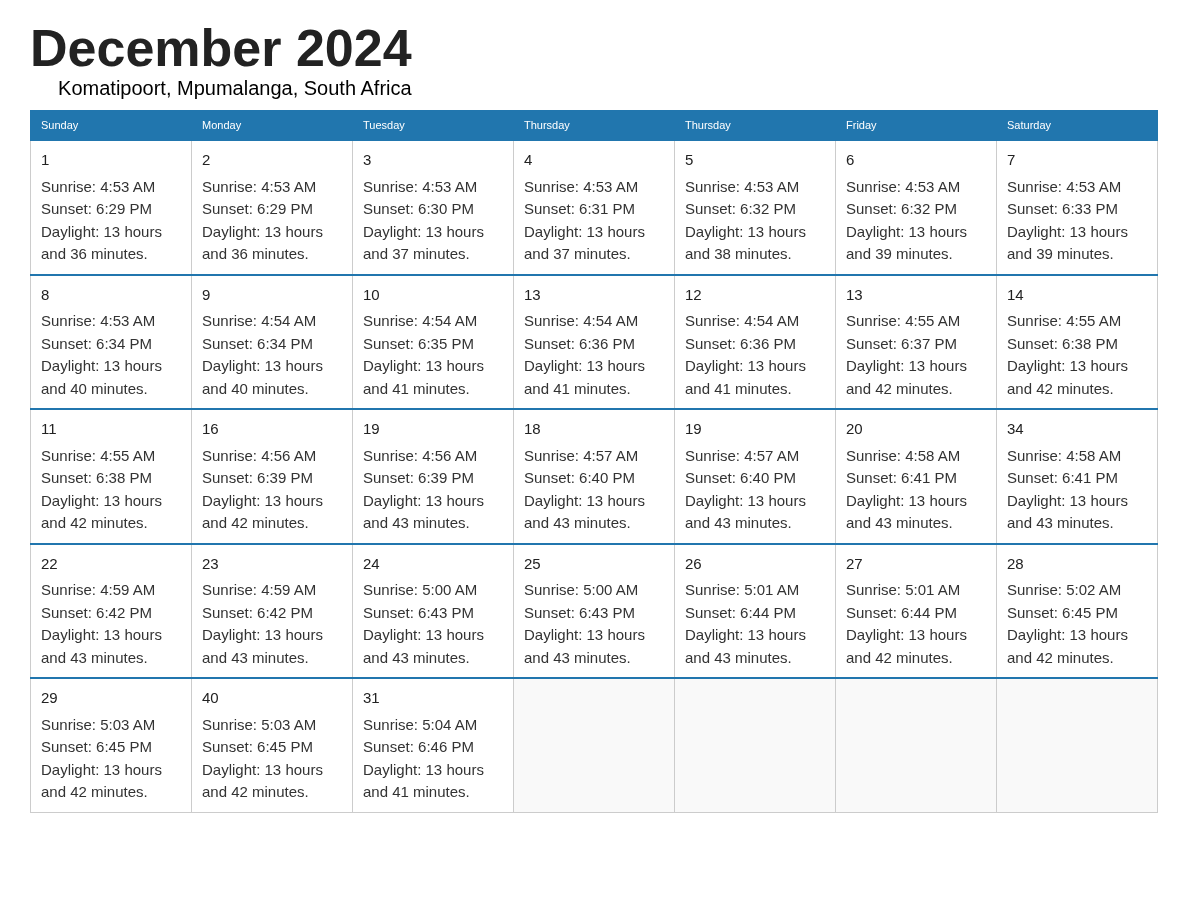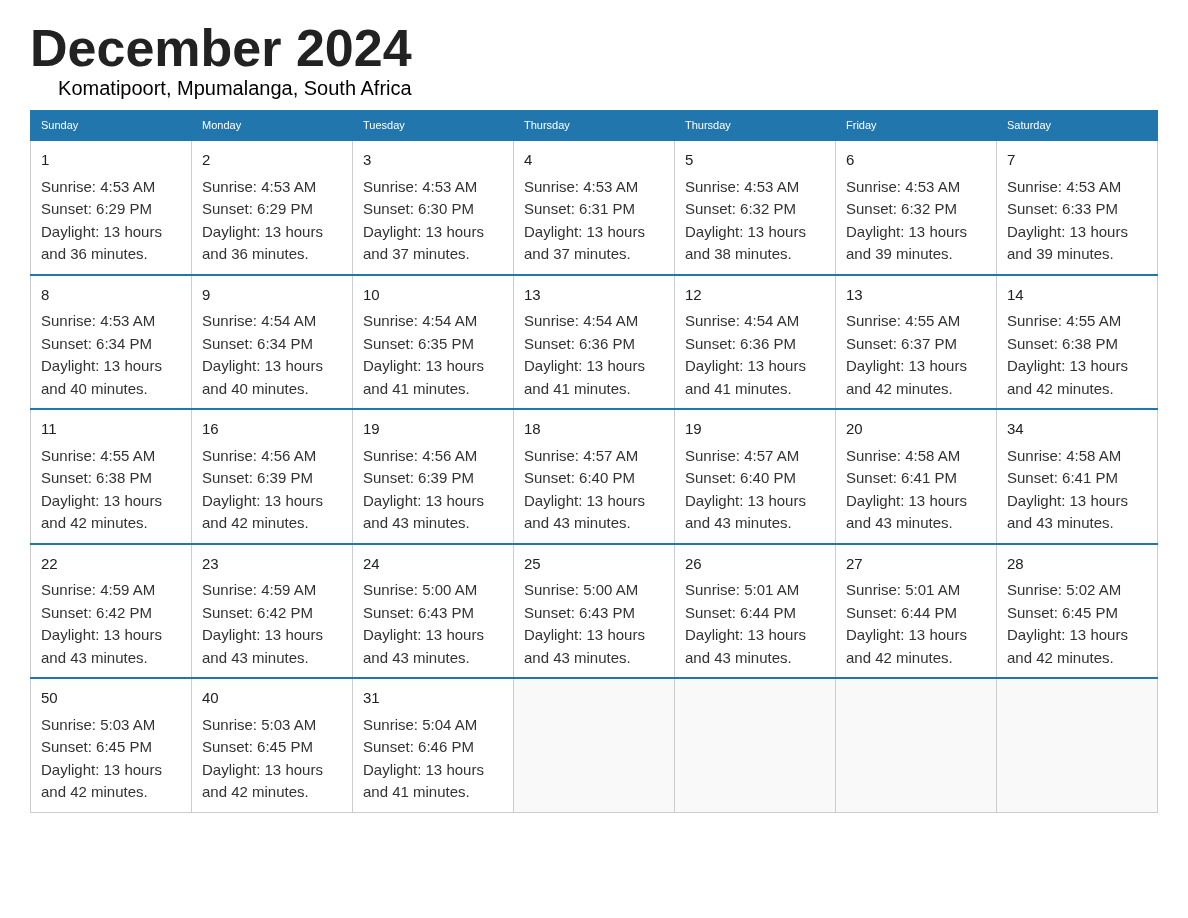--- a/index.html
+++ b/index.html
@@ -230,21 +230,21 @@
         <span class="day-number">27</span>
         <span class="day-info">Sunrise: 5:01 AM<br>Sunset: 6:44 PM<br>Daylight: 13 hours<br>and 42 minutes.</span>
       </td>
         <td>
         <span class="day-number">28</span>
         <span class="day-info">Sunrise: 5:02 AM<br>Sunset: 6:45 PM<br>Daylight: 13 hours<br>and 42 minutes.</span>
       </td>
       </tr>
       <tr>
         <td>
-        <span class="day-number">50</span>
+        <span class="day-number">29</span>
         <span class="day-info">Sunrise: 5:03 AM<br>Sunset: 6:45 PM<br>Daylight: 13 hours<br>and 42 minutes.</span>
       </td>
         <td>
         <span class="day-number">40</span>
         <span class="day-info">Sunrise: 5:03 AM<br>Sunset: 6:45 PM<br>Daylight: 13 hours<br>and 42 minutes.</span>
       </td>
         <td>
         <span class="day-number">31</span>
         <span class="day-info">Sunrise: 5:04 AM<br>Sunset: 6:46 PM<br>Daylight: 13 hours<br>and 41 minutes.</span>
       </td>

